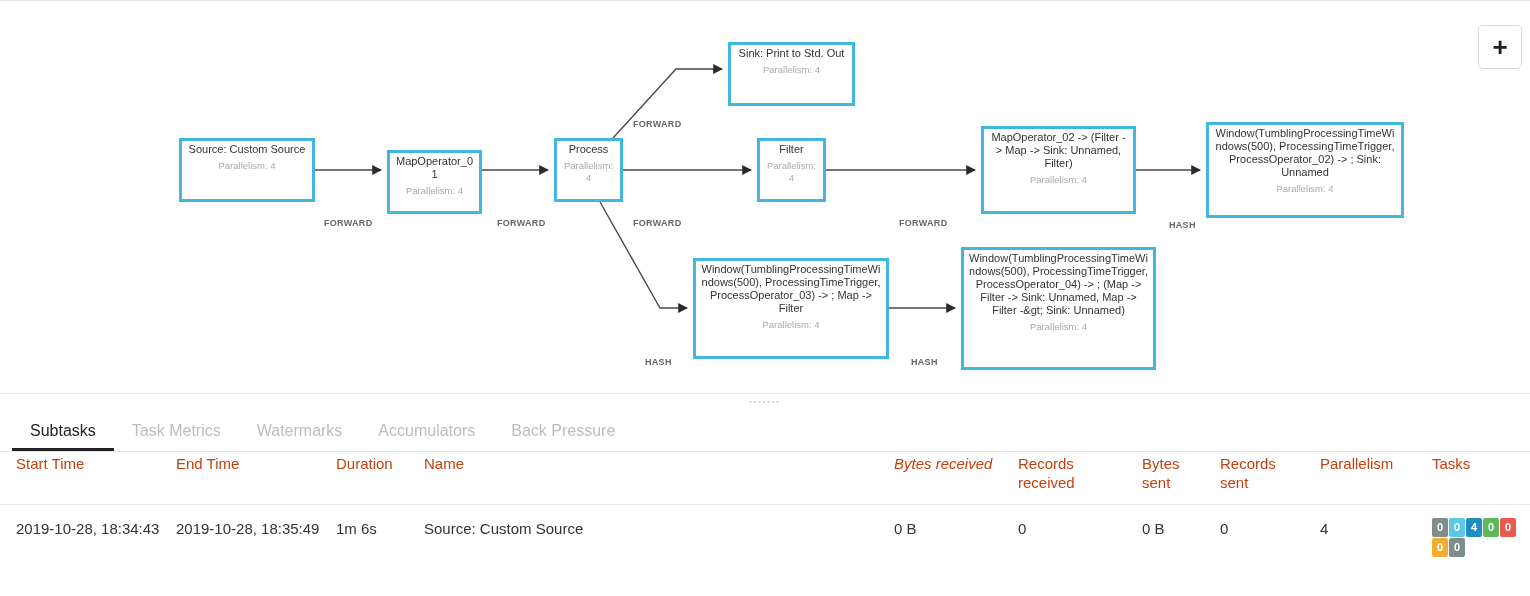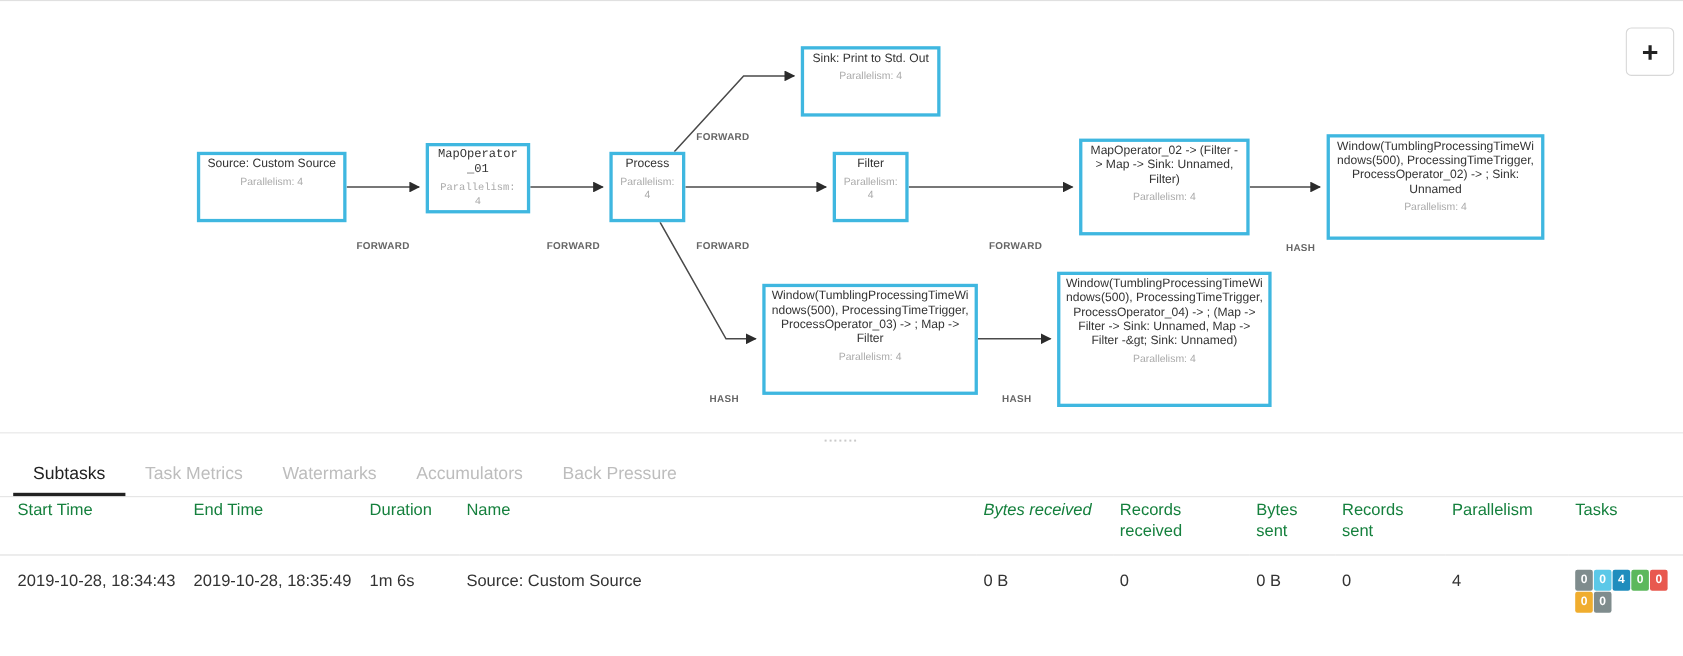--- a/index.html
+++ b/index.html
@@ -168,21 +168,21 @@
 
   
   table#subtask-table {
     width: 1530px;
     border-collapse: collapse;
     table-layout: fixed;
   }
   table#subtask-table th {
     font-size: 15px;
     font-weight: normal;
-    color: #15803d;
+    color: #c2410c;
     text-align: left;
     vertical-align: top;
     padding: 2px 6px 12px 6px;
     border-bottom: 1px solid #e8e8e8;
     line-height: 19px;
   }
   table#subtask-table td {
     font-size: 15px;
     color: #333333;
     text-align: left;
@@ -247,21 +247,21 @@
     <path d="M 1136 169 L 1200 169" stroke="#4a4a4a" stroke-width="1.4" fill="none" marker-end="url(#arrow)"></path>
 
     <path d="M 889 307 L 955 307" stroke="#4a4a4a" stroke-width="1.4" fill="none" marker-end="url(#arrow)"></path>
   </svg>
 
   <div class="node" style="left: 179px; top: 137px; width: 136px; height: 64px; border-color: rgb(63, 183, 224);">
     <div class="node-title">Source: Custom Source</div>
     <div class="node-par">Parallelism: 4</div>
   </div>
 
-  <div class="node" style="left: 387px; top: 129px; width: 95px; height: 64px; border-color: rgb(63, 183, 224); font-family: Liberation Mono, monospace;">
+  <div class="node" style="left: 387px; top: 149px; width: 95px; height: 64px; border-color: rgb(63, 183, 224);">
     <div class="node-title">MapOperator_01</div>
     <div class="node-par">Parallelism: 4</div>
   </div>
 
   <div class="node" style="left: 554px; top: 137px; width: 69px; height: 64px; border-color: rgb(63, 183, 224);">
     <div class="node-title">Process</div>
     <div class="node-par">Parallelism: 4</div>
   </div>
 
   <div class="node" style="left: 728px; top: 41px; width: 127px; height: 64px; border-color: rgb(63, 183, 224);">

